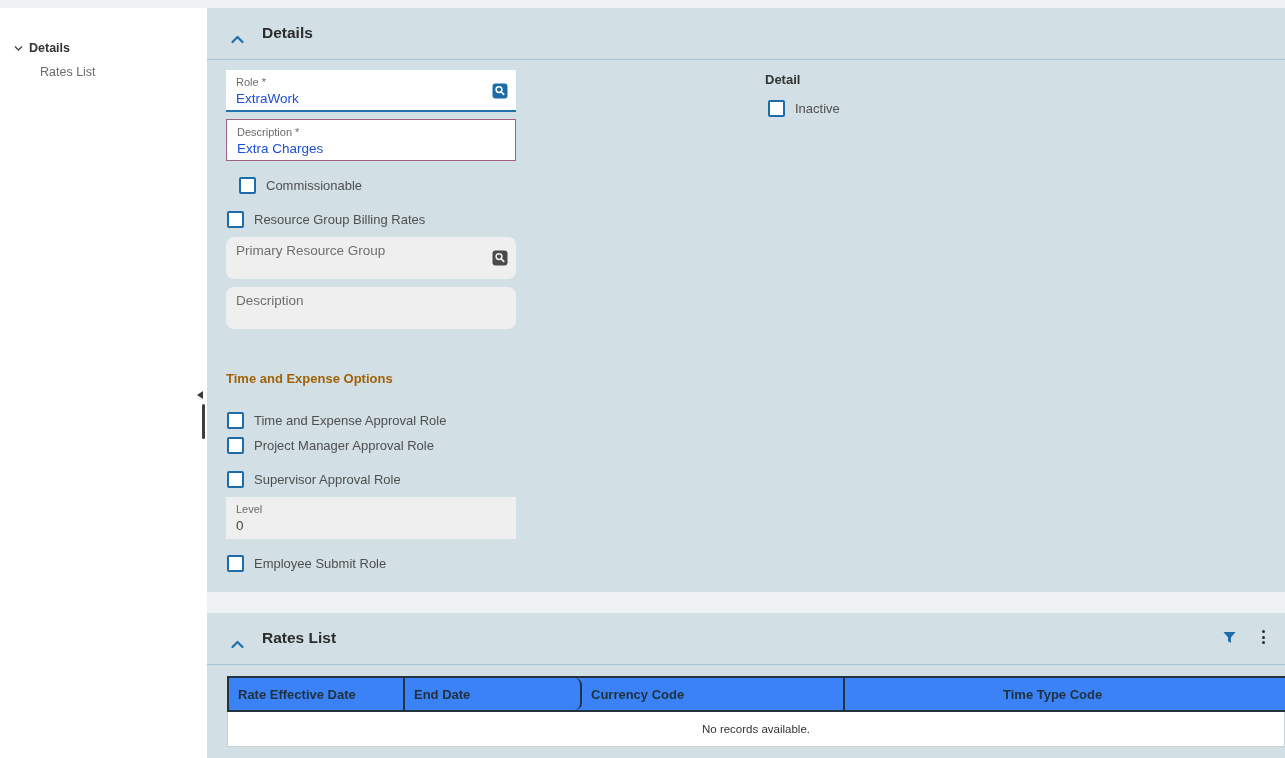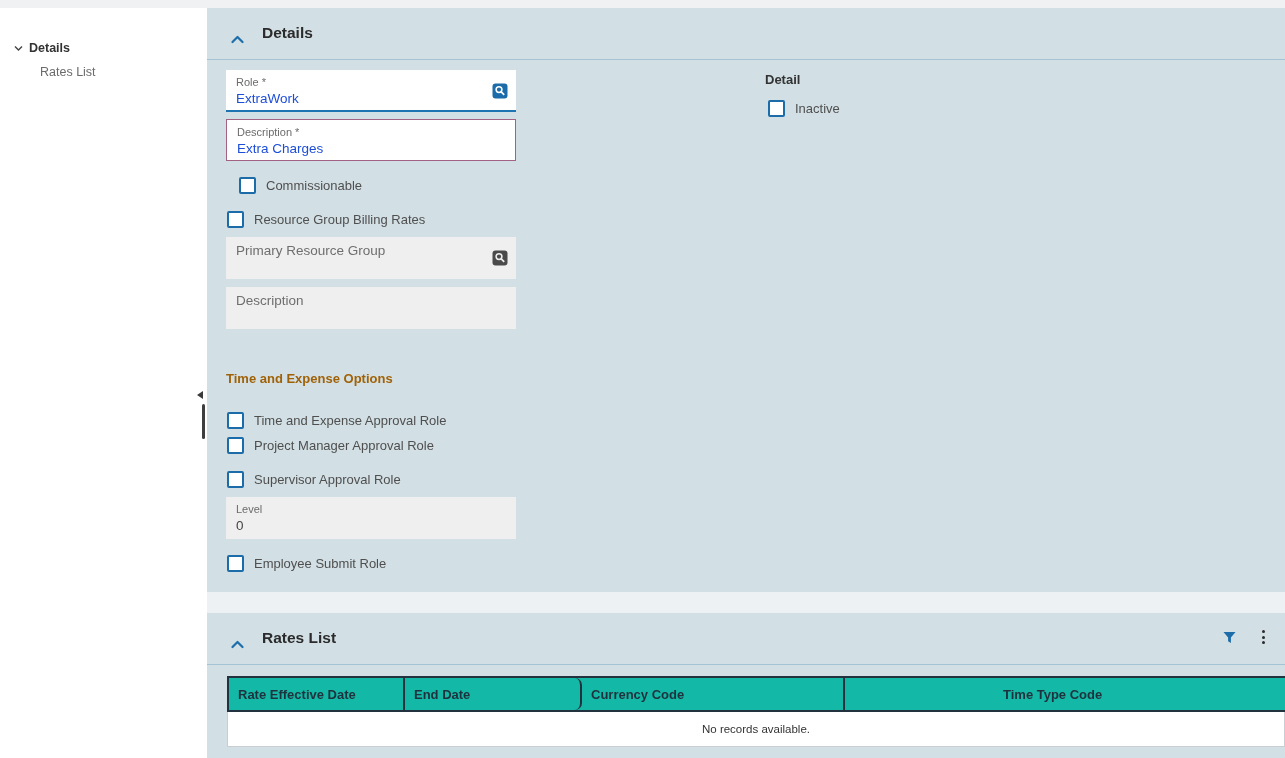--- a/index.html
+++ b/index.html
@@ -32,36 +32,36 @@
   .kebab i { width:3px; height:3px; background:#2b2b2b; border-radius:50%; }
 
   
   .field { position:absolute; left:19px; width:290px; height:42px; padding:5px 10px 16px 10px; cursor:text; }
   .field .f-label { font-size:11px; color:#6b6b6b; line-height:14px; }
   .field .f-value { font-size:13.5px; color:#1d4ed8; line-height:18px; margin-top:1px; }
   .field-white { background:#ffffff; }
   .field-focused { border-bottom:2px solid #1e73b1; }
   .field-error { border:1px solid #a36283; }
   .field-gray { background:#efefef; }
-  .field-empty { display:flex; align-items:center; padding-top:0; }
+  .field-empty { display:flex; align-items:center; padding-top:0;border-radius:8px; }
   .field-empty .f-placeholder { font-size:13.5px; color:#6e6e6e; }
   .field .search-badge { position:absolute; right:8px; top:13px; }
 
   
   .cb-row { position:absolute; left:20px; display:flex; align-items:center; gap:10px; cursor:pointer; }
   .cb-box { width:17px; height:17px; background:#fff; border:2px solid #1b6ca8; border-radius:2px; flex:0 0 auto; }
   .cb-label { font-size:13px; color:#4f4f4f; }
 
   .sub-heading { position:absolute; left:19px; font-size:13px; font-weight:bold; color:#a16207; }
   .detail-heading { position:absolute; left:558px; top:64px; font-size:13px; font-weight:bold; color:#333; }
   .cb-inactive { left:561px; }
 
   
   .grid { position:absolute; left:20px; right:0; top:63px; }
-  .grid-header { display:flex; height:36px; background:#14b8a6; border:2px solid #22333f; border-right:none; }
+  .grid-header { display:flex; height:36px; background:#3b82f6; border:2px solid #22333f; border-right:none; }
   .grid-th { display:flex; align-items:center; padding-left:9px; font-size:13px; font-weight:bold; color:#1f313d;
     border-right:2px solid #22333f; overflow:hidden; white-space:nowrap; cursor:pointer; }
   .grid-th:nth-child(1){ width:176px; }
   .grid-th:nth-child(2){ width:177px;border-radius:7px; }
   .grid-th:nth-child(3){ width:263px; }
   .grid-th:nth-child(4){ width:149px;margin-top:33px; }
   .grid-th:nth-child(5){ flex:1; border-right:none; }
   .grid-empty { height:35px; background:#fff; border:1px solid #c9ced2; border-top:none;
     display:flex; align-items:center; justify-content:center; font-size:11.5px; color:#333; }
 </style>

